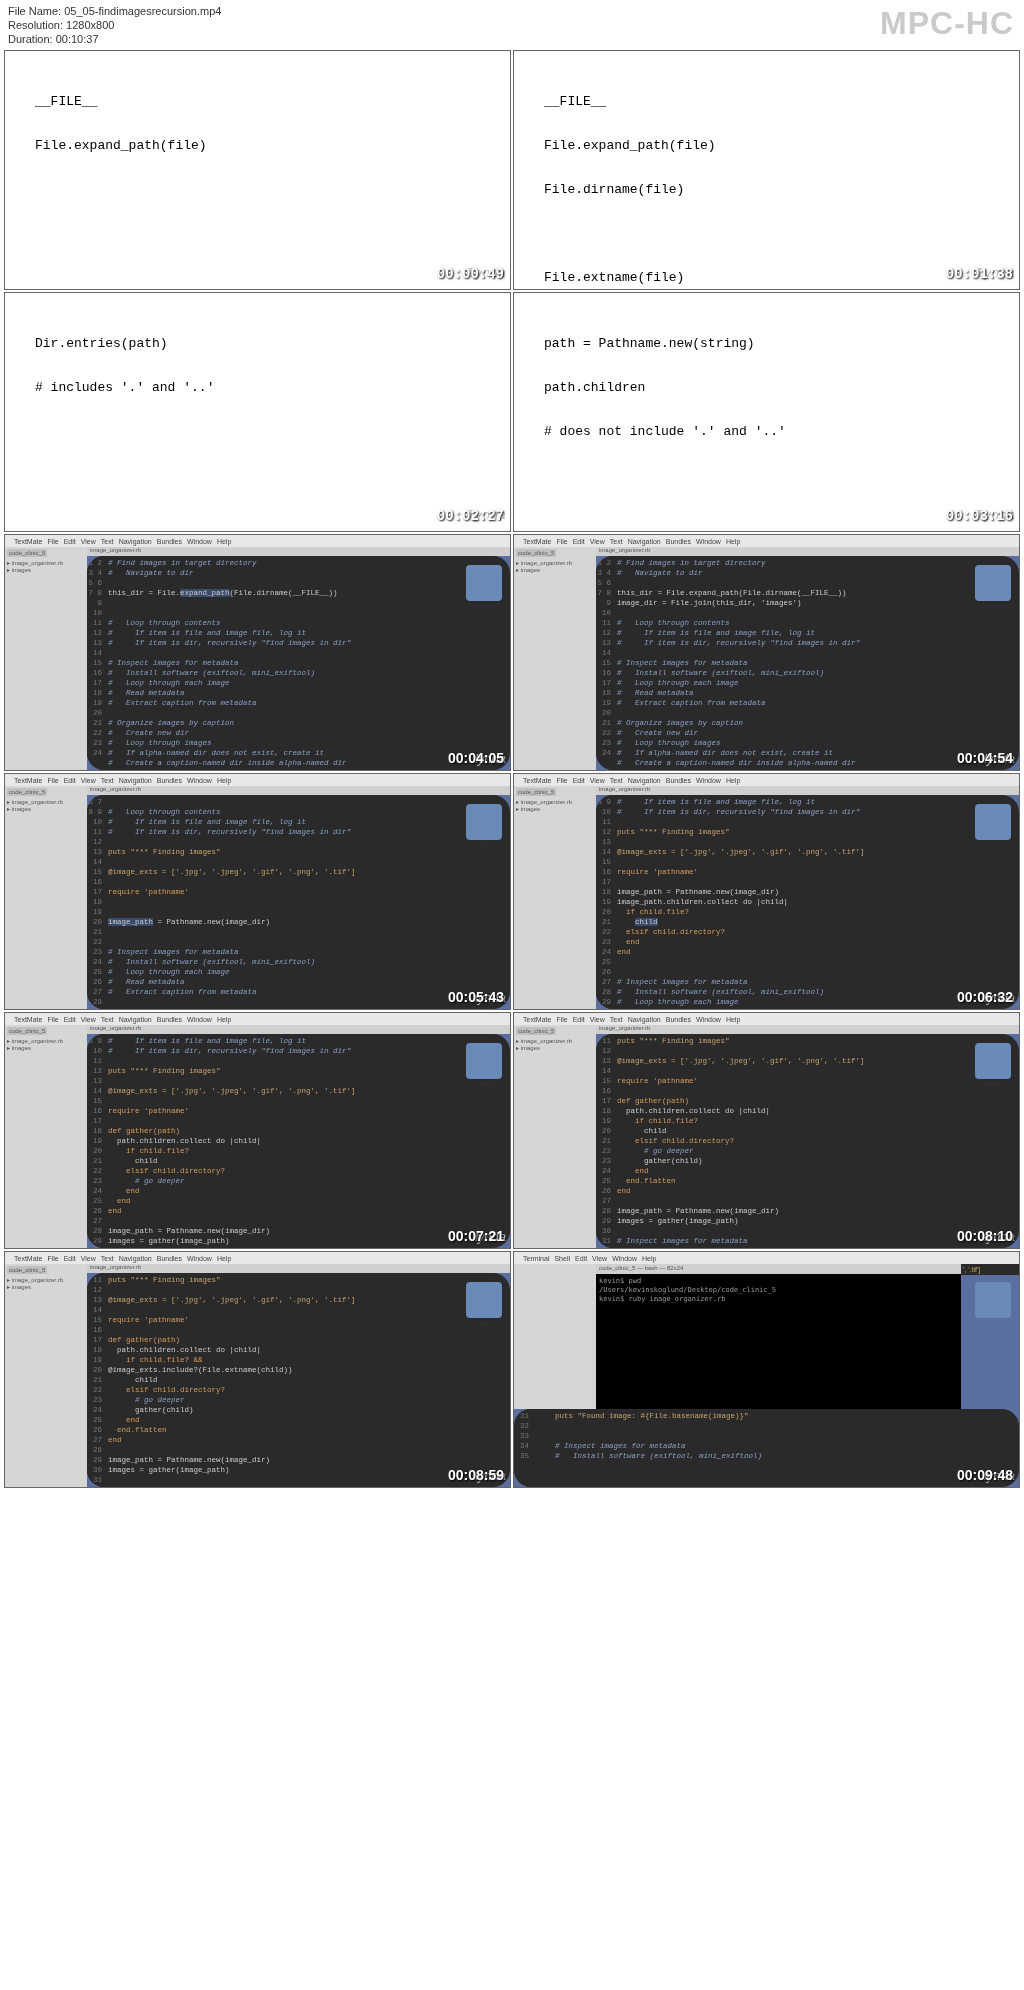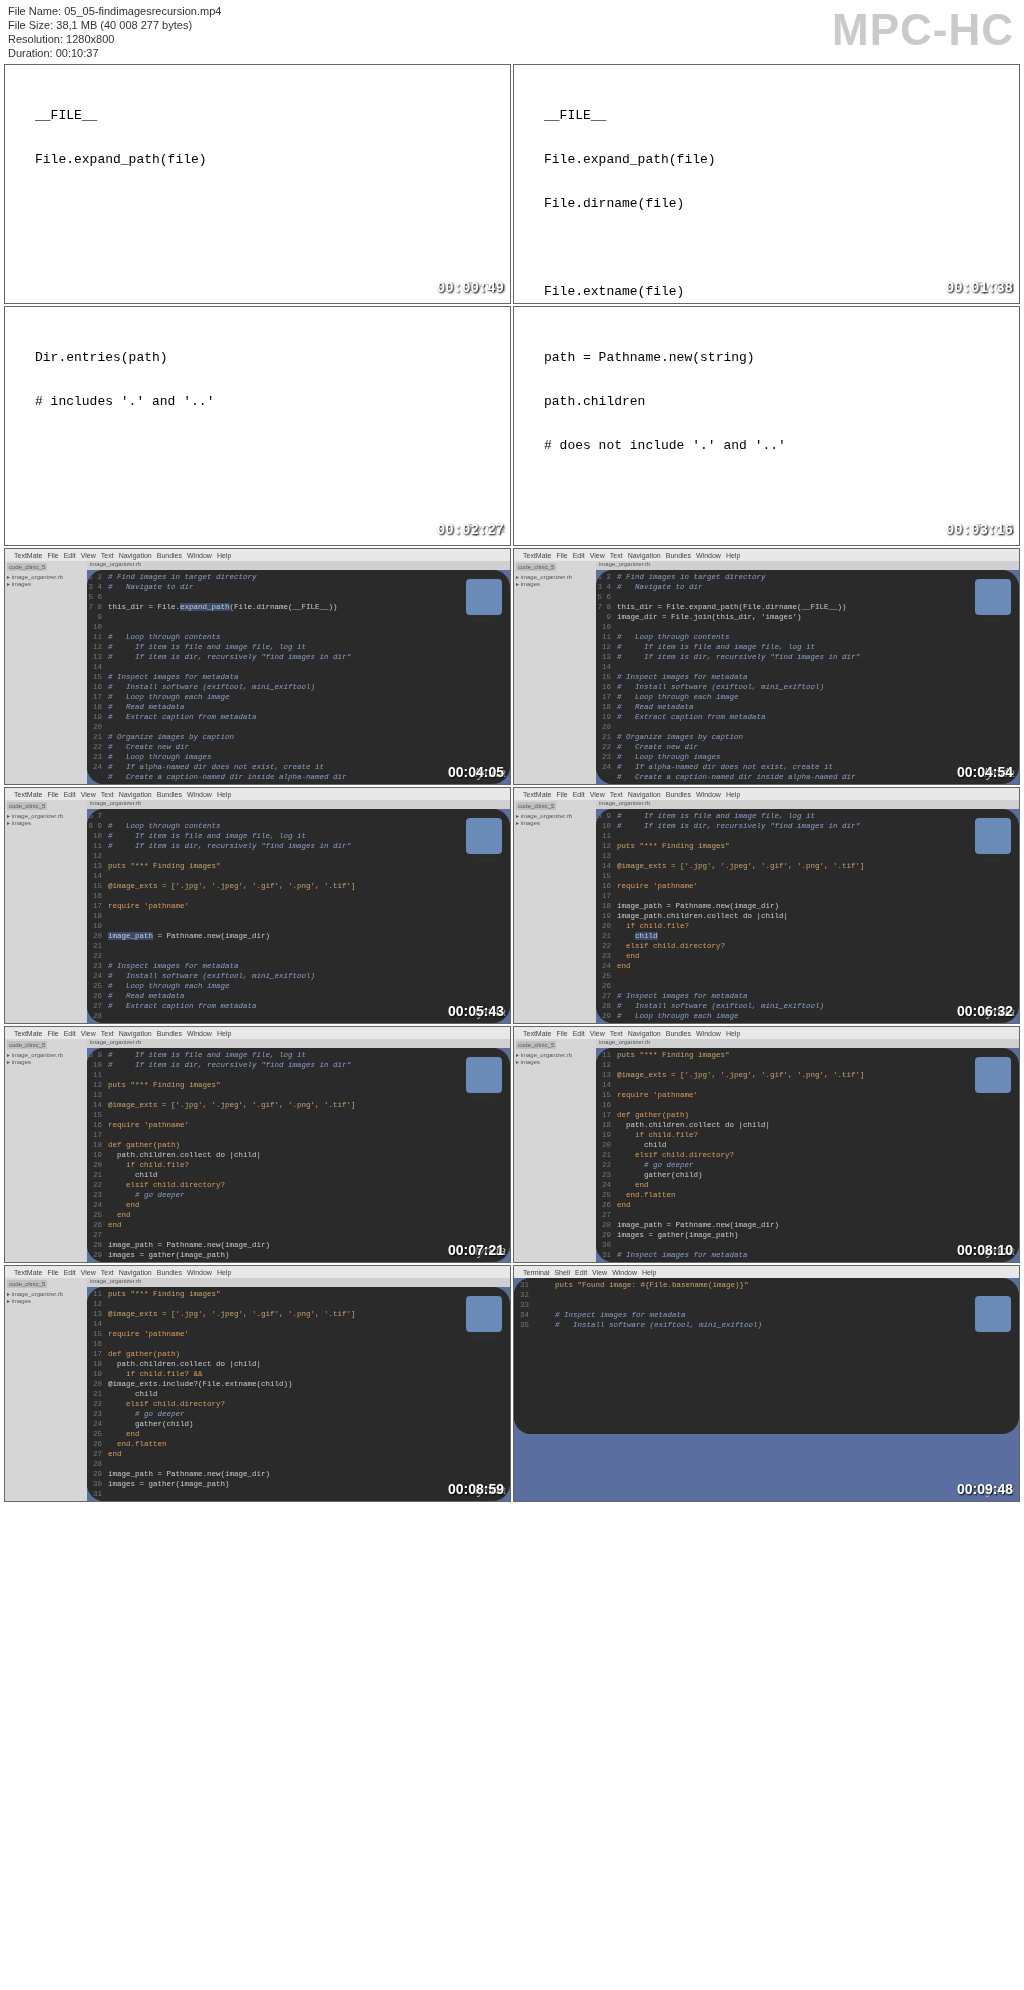--- a/index.html
+++ b/index.html
@@ -1,19 +1,19 @@
 <!DOCTYPE html>
 <html><head>
 <meta charset="utf-8">
 <style>
 * { margin: 0; padding: 0; box-sizing: border-box; }
 body { width: 1024px; height: 1990px; background: #fff; font-family: Arial, sans-serif; font-size: 11px; }
 .header { position: relative; padding: 4px 8px; color: #333; }
 .header-line { font-size: 11px; line-height: 14px; }
-.mpc-logo { position: absolute; right: 10px; top: 5px; font-size: 44px; font-weight: bold; color: #cacaca; letter-spacing: 1px; }
+.mpc-logo { position: absolute; right: 10px; top: 5px; font-size: 32px; font-weight: bold; color: #cacaca; letter-spacing: 1px; }
 .grid { display: grid; grid-template-columns: 1fr 1fr; gap: 2px; padding: 0 4px; }
 .cell { border: 1px solid #666; background: #fff; position: relative; }
 .cell-white { height: 240px; padding: 40px 30px; font-family: "Courier New", monospace; font-size: 13px; line-height: 22px; color: #000; }
 .cell-white .line { white-space: pre; }
 .lynda { position: absolute; right: 4px; bottom: 4px; color: #b8b8b8; font-size: 13px; font-style: italic; }
 .timestamp { position: absolute; right: 6px; bottom: 4px; color: #fff; font-size: 14px; font-weight: bold; text-shadow: 1px 1px 2px #000; z-index: 5; }
 .cell-ide { height: 237px; background: #5a6fa0; position: relative; overflow: hidden; }
 .menubar { height: 12px; background: #e8e8e8; font-size: 7px; color: #444; padding: 1px 4px; display: flex; gap: 5px; align-items: center; }
 .menubar span:first-child { font-size: 8px; }
 .ide-body { display: flex; height: calc(100% - 12px); }
@@ -31,21 +31,20 @@
 .deskicon { position: absolute; right: 8px; top: 30px; width: 36px; height: 36px; background: #6a8ab8; border-radius: 4px; }
 .deskicon-label { position: absolute; right: 4px; top: 68px; font-size: 6px; color: #333; text-align: center; width: 44px; }
 .terminal { flex: 1; background: #000; color: #999; font-family: Monaco, monospace; font-size: 7px; padding: 3px; white-space: pre; line-height: 9px; }
 .term-header { height: 10px; background: #d0d0d0; font-size: 6px; padding: 1px 3px; color: #555; }
 </style>
 </head>
 <body>
 
 <div class="header">
   <div class="header-line">File Name: 05_05-findimagesrecursion.mp4</div>
-  <div class="header-line">File Size: 38,1 MB (40 008 277 bytes)</div>
   <div class="header-line">Resolution: 1280x800</div>
   <div class="header-line">Duration: 00:10:37</div>
   <div class="mpc-logo">MPC-HC</div>
 </div>
 
 <div class="grid" id="grid">
     <div class="cell cell-white">
       <div class="line">__FILE__</div>
       <div class="line"> </div>
       <div class="line">File.expand_path(file)</div>
@@ -640,20 +639,32 @@
       <div class="menubar">
         <span></span>
         <span>Terminal</span>
         <span>Shell</span>
         <span>Edit</span>
         <span>View</span>
         <span>Window</span>
         <span>Help</span>
       </div>
       <div class="ide-body" style="flex-direction:column;">
+        <div style="display:flex;flex:1.3;">
+          <div class="sidebar" style="width:82px;"></div>
+          <div class="editor-wrap" style="flex:1;">
+            <div class="term-header">code_clinic_5 — bash — 82x24</div>
+            <div class="terminal">kevin$ pwd
+/Users/kevinskoglund/Desktop/code_clinic_5
+kevin$ ruby image_organizer.rb</div>
+          </div>
+          <div style="width:58px;background:#5a6fa0;position:relative;font-size:7px;">
+            <div style="background:#2a2a2a;color:#c9a26d;padding:2px;">', '.tif']</div>
+          </div>
+        </div>
         <div class="editor" style="flex:0.7;gap:20px;">
           <div class="gutter">31
 32
 33
 34
 35
 </div>
           <div class="code"><span class="c-str">puts "Found image: #{File.basename(image)}"</span>
 <span class=""></span>
 <span class=""></span>

